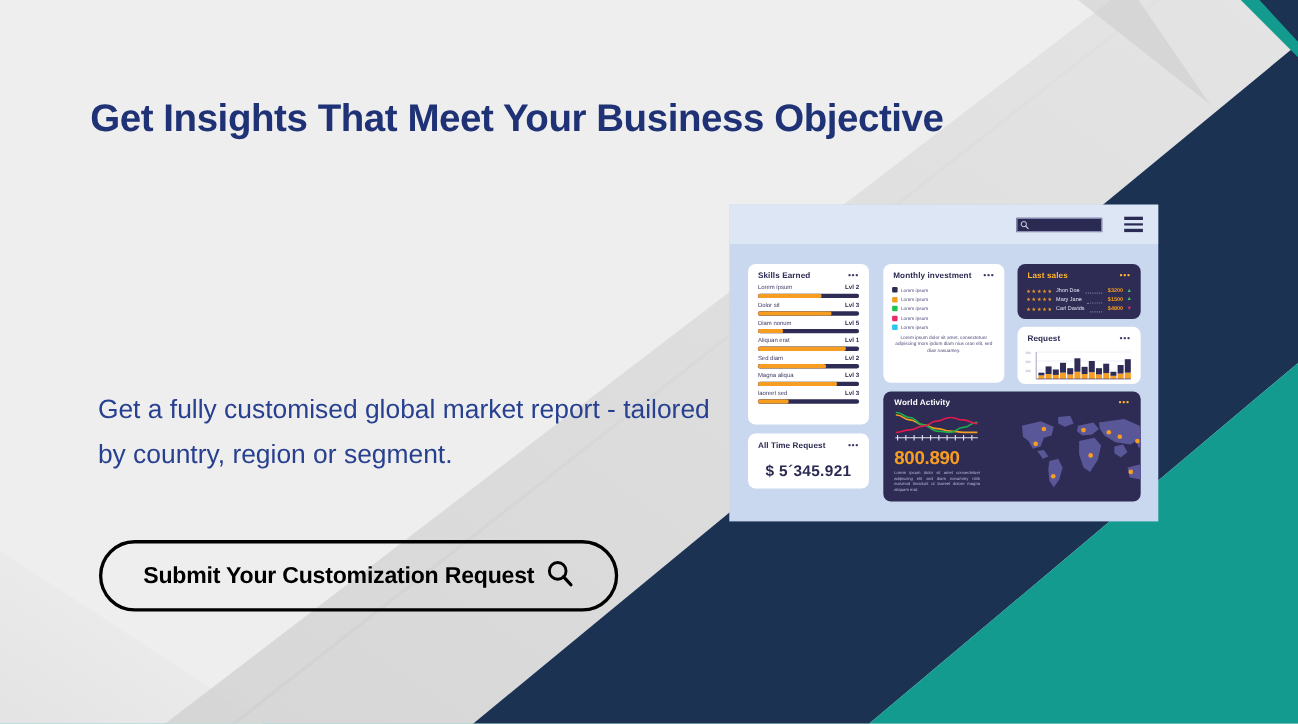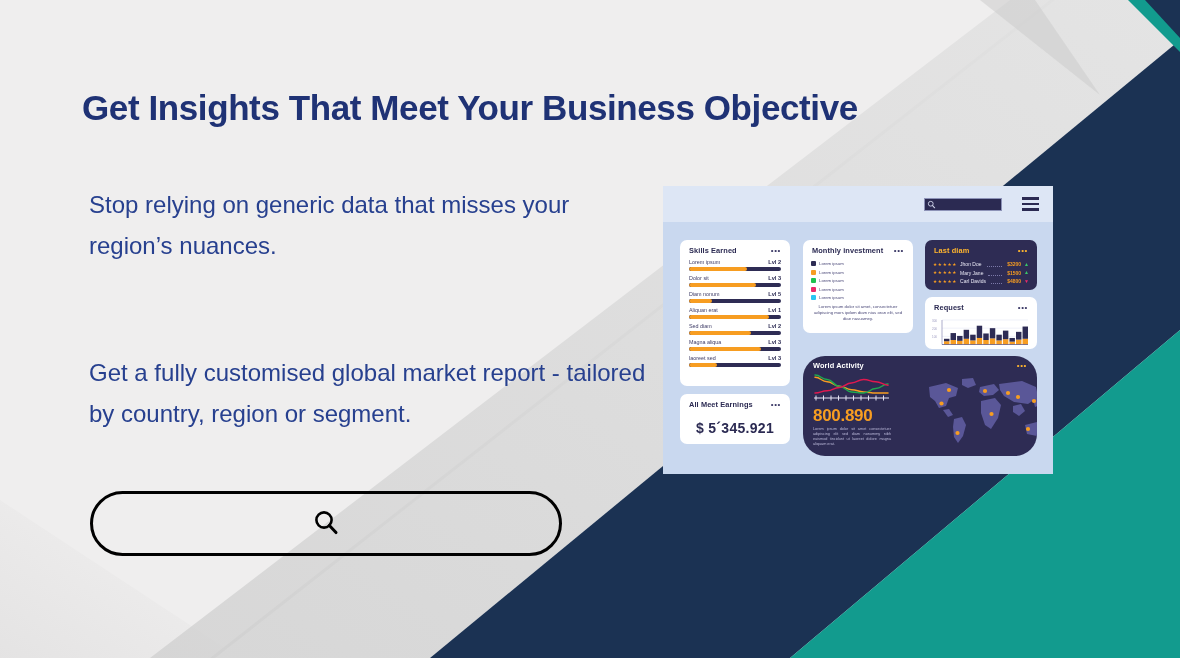--- a/index.html
+++ b/index.html
@@ -80,21 +80,21 @@
   .skill-fill{height:100%;background:#f79d21;border-radius:2px;}
 
   
   .earn{left:17px;top:172px;width:110px;height:50px;}
   .earn-val{
     text-align:center;font-size:14px;font-weight:bold;color:#2b2a52;
     margin-top:7px;letter-spacing:0.3px;
   }
 
   
-  .pie-card{left:140px;top:18px;width:110px;height:93px;}
+  .pie-card{left:140px;top:18px;width:110px;height:108px;}
   .pie-wrap{display:flex;align-items:center;padding:2px 6px 0 8px;gap:6px;}
   .pie-legend{display:flex;flex-direction:column;gap:3.6px;}
   .legend-row{display:flex;align-items:center;gap:3px;}
   .legend-sw{width:5px;height:5px;border-radius:1px;display:block;}
   .legend-tx{font-size:4.3px;color:#4a4878;}
   .pie-note{
     font-size:4.3px;color:#4a4878;text-align:center;line-height:6px;
     padding:4px 8px 0 8px;
   }
 
@@ -108,21 +108,21 @@
   .sale-amt{font-size:5px;font-weight:bold;color:#f79d21;}
   .tri{font-size:5px;line-height:5px;}
   .tri-up{color:#38c76a;}
   .tri-dn{color:#ec2a6a;}
 
   
   .activity{left:262px;top:75px;width:112px;height:52px;}
   .act-chart{padding:2px 8px 0 6px;}
 
   
-  .world{left:140px;top:134px;width:234px;height:100px;overflow:hidden;border-radius:22px;}
+  .world{left:140px;top:134px;width:234px;height:100px;overflow:hidden;}
   .world-head{padding:5px 10px 3px 10px;}
   .world-body{display:flex;padding:0 6px 0 10px;gap:19px;}
   .world-left{width:80px;}
   .world-big{font-size:17px;font-weight:bold;color:#f79d21;letter-spacing:-0.3px;line-height:19px;margin-top:1px;}
   .world-note{font-size:3.8px;color:#b9b7d8;line-height:5px;text-align:justify;margin-top:2px;}
 </style>
 </head>
 <body>
 
 <div id="stage">
@@ -160,24 +160,24 @@
 
       <polygon points="790,658 1180,330 1180,658" fill="#129b8e"></polygon>
 
       <polygon points="1128,0 1180,0 1180,52" fill="#129b8e"></polygon>
       <polygon points="1145,0 1180,0 1180,38" fill="#1b3253"></polygon>
     </svg>
   </div>
 
   <div class="headline">Get Insights That Meet Your Business Objective</div>
 
-  <div class="para para1">Stop relying on generic data that misses your region’s nuances.</div>
   <div class="para para2">Get a fully customised global market report - tailored by country, region or segment.</div>
 
   <div class="cta">
+    <span class="cta-label">Submit Your Customization Request</span>
     <span class="cta-icon">
       <svg width="26" height="26" viewBox="0 0 26 26">
         <circle cx="11" cy="11" r="7.6" fill="none" stroke="#000" stroke-width="2.6"></circle>
         <line x1="16.4" y1="16.4" x2="23" y2="23.6" stroke="#000" stroke-width="3" stroke-linecap="round"></line>
       </svg>
     </span>
   </div>
 
   <div class="dash">
 
@@ -264,21 +264,21 @@
               </div>
               <div class="skill-bar">
                 <div class="skill-fill" style="width: 30%;"></div>
               </div>
             </div>
           </div>
       </div>
 
       <div class="card earn">
         <div class="card-head">
-          <span class="card-title">All Meet Earnings</span>
+          <span class="card-title">All Time Request</span>
           <span class="dots">•••</span>
         </div>
         <div class="earn-val">$ 5´345.921</div>
       </div>
 
       <div class="card pie-card">
         <div class="card-head">
           <span class="card-title">Monthly investment</span>
           <span class="dots">•••</span>
         </div>
@@ -304,21 +304,21 @@
                 <span class="legend-sw" style="background: rgb(43, 198, 242);"></span>
                 <span class="legend-tx">Lorem ipsum</span>
               </div>
             </div>
         </div>
         <div class="pie-note">Lorem ipsum dolor sit amet, consectetuer adipiscing mors ipdom diam nius oran elit, sed diae nasuamey.</div>
       </div>
 
       <div class="card card-dark sales">
         <div class="card-head">
-          <span class="card-title card-title-light">Last diam</span>
+          <span class="card-title card-title-light">Last sales</span>
           <span class="dots dots-light">•••</span>
         </div>
         <div class="sale-rows" id="sale-rows">
             <div class="sale-row">
               <span class="stars">★★★★★</span>
               <span class="sale-name">Jhon Doe</span>
               <span class="sale-dots"></span>
               <span class="sale-amt">$3200</span>
               <span class="tri tri-up">▲</span>
             </div>

